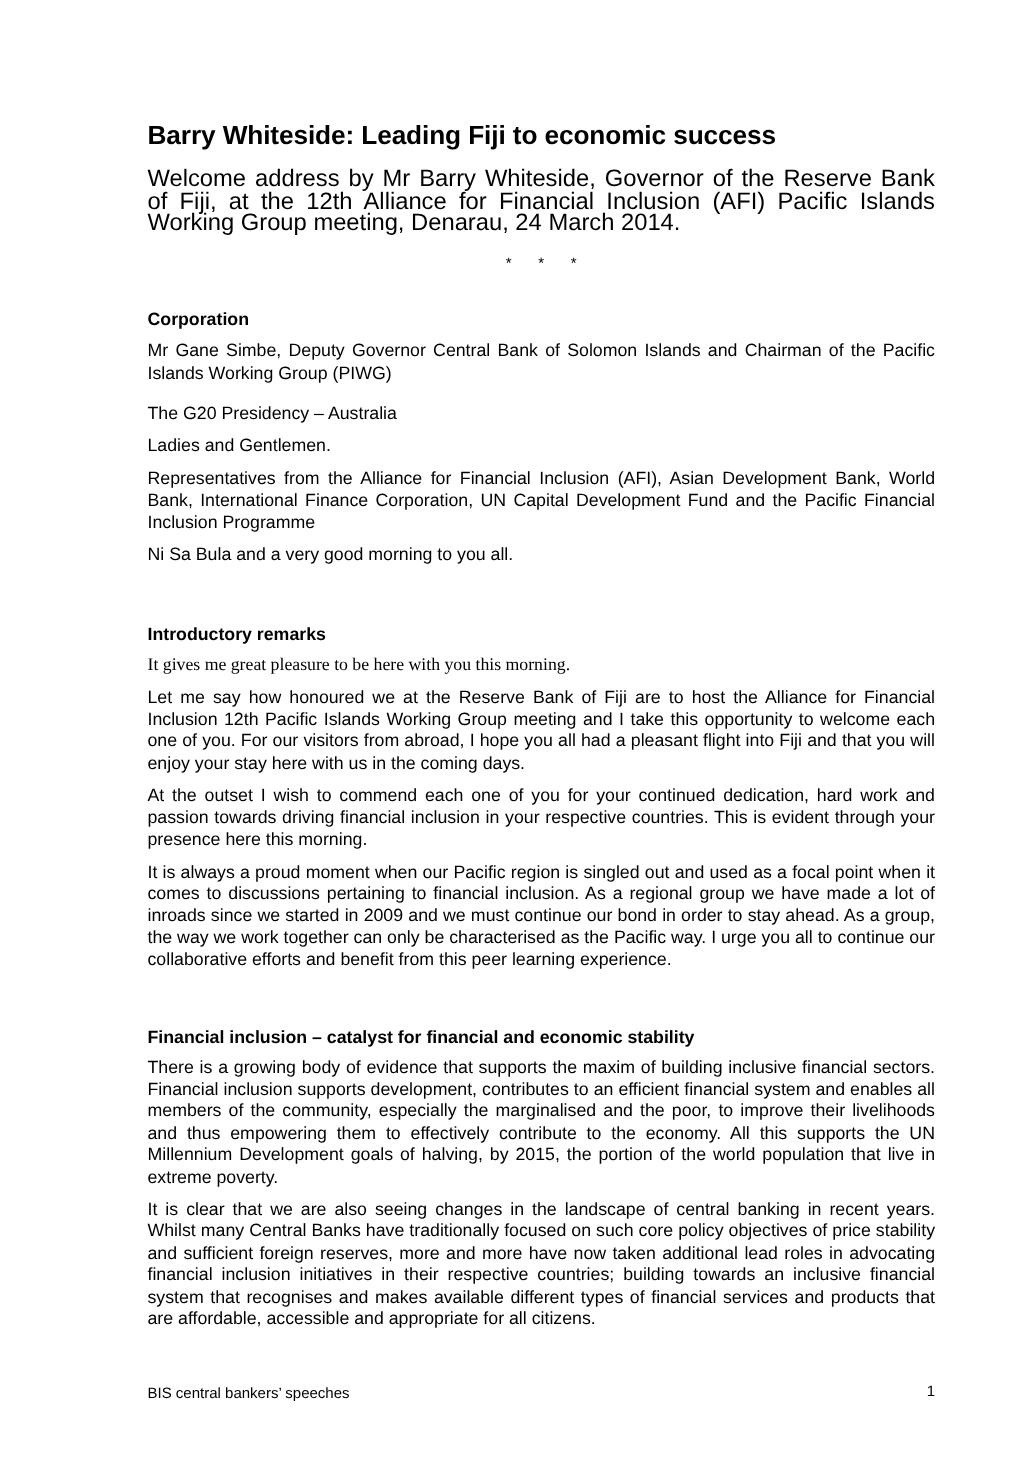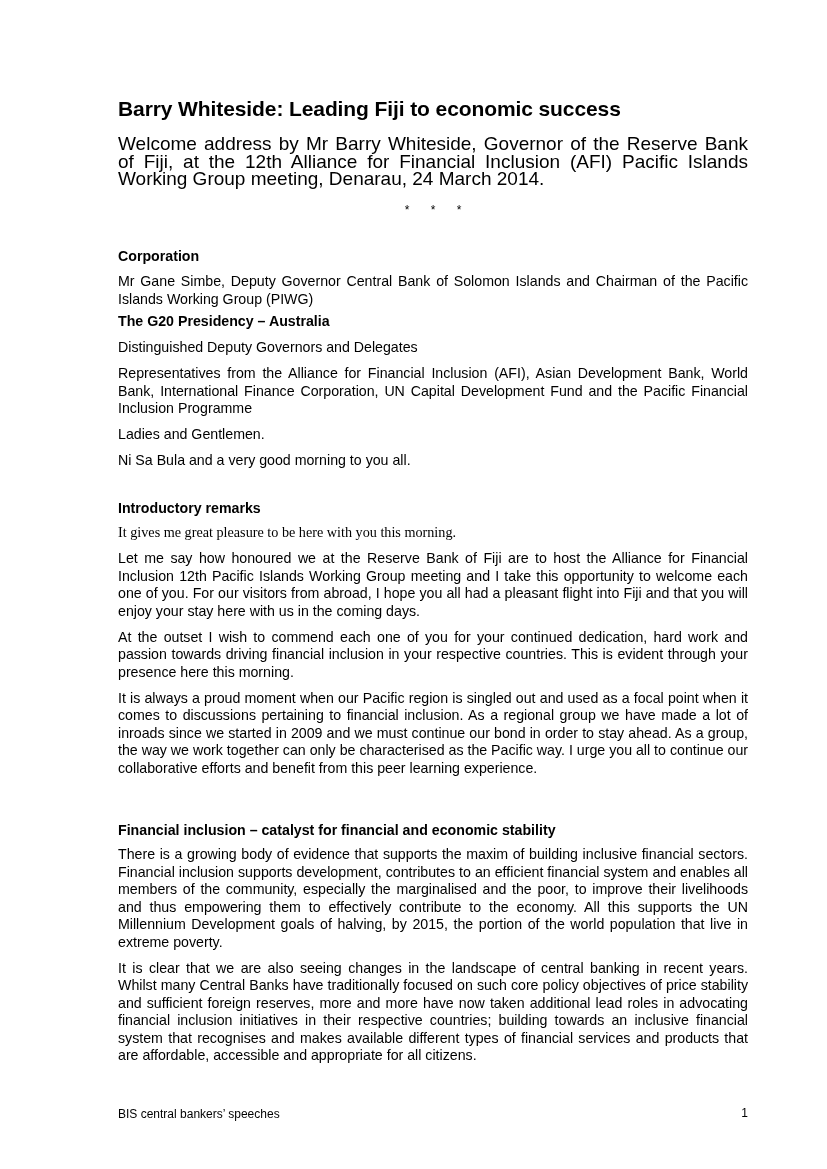--- a/index.html
+++ b/index.html
@@ -93,24 +93,23 @@
 
   <h1 class="title">Barry Whiteside: Leading Fiji to economic success</h1>
 
   <p class="subtitle">Welcome address by Mr Barry Whiteside, Governor of the Reserve Bank of Fiji, at the 12th Alliance for Financial Inclusion (AFI) Pacific Islands Working Group meeting, Denarau, 24 March 2014.</p>
 
   <div class="stars">* * *</div>
 
   <div class="block" style="top:247px;">
     <h2 class="heading">Corporation</h2>
     <p class="para" style="margin-top:8px;">Mr Gane Simbe, Deputy Governor Central Bank of Solomon Islands and Chairman of the Pacific Islands Working Group (PIWG)</p>
-    <p class="para" style="margin-top:5px;font-weight:bold;">The G20 Presidency – Australia</p>
-    <p class="para" style="margin-top:8.5px;">Distinguished Deputy Governors and Delegates</p>
+    <p class="para" style="margin-top:15px;">The G20 Presidency – Australia</p>
+    <p class="para" style="margin-top:8.5px;">Ladies and Gentlemen.</p>
     <p class="para" style="margin-top:8.5px;">Representatives from the Alliance for Financial Inclusion (AFI), Asian Development Bank, World Bank, International Finance Corporation, UN Capital Development Fund and the Pacific Financial Inclusion Programme</p>
-    <p class="para" style="margin-top:8.5px;">Ladies and Gentlemen.</p>
     <p class="para" style="margin-top:8.5px;">Ni Sa Bula and a very good morning to you all.</p>
   </div>
 
   <div class="block" style="top:499px;">
     <h2 class="heading">Introductory remarks</h2>
     <p class="para" style="margin-top:7px;font-family:Liberation Serif, serif;">It gives me great pleasure to be here with you this morning.</p>
     <p class="para" style="margin-top:8.5px;">Let me say how honoured we at the Reserve Bank of Fiji are to host the Alliance for Financial Inclusion 12th Pacific Islands Working Group meeting and I take this opportunity to welcome each one of you. For our visitors from abroad, I hope you all had a pleasant flight into Fiji and that you will enjoy your stay here with us in the coming days.</p>
     <p class="para" style="margin-top:8.5px;">At the outset I wish to commend each one of you for your continued dedication, hard work and passion towards driving financial inclusion in your respective countries. This is evident through your presence here this morning.</p>
     <p class="para" style="margin-top:8.5px;">It is always a proud moment when our Pacific region is singled out and used as a focal point when it comes to discussions pertaining to financial inclusion. As a regional group we have made a lot of inroads since we started in 2009 and we must continue our bond in order to stay ahead. As a group, the way we work together can only be characterised as the Pacific way. I urge you all to continue our collaborative efforts and benefit from this peer learning experience.</p>
   </div>

